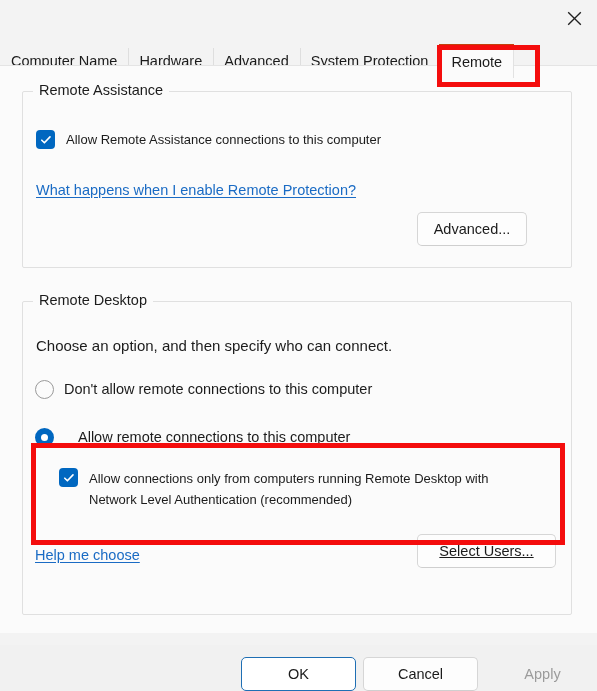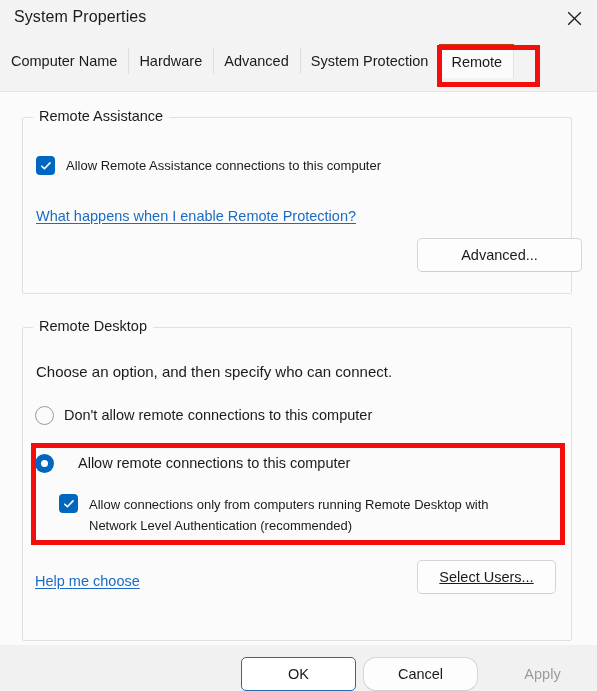--- a/index.html
+++ b/index.html
@@ -77,21 +77,21 @@
   }
   .tab.selected::before { display: none; }
   .tab-spacer {
     flex: 1;
     background: #f3f3f3;
   }
 
   
   .panel {
     position: absolute;
-    left: 0; top: 91px;
+    left: 0; top: 65px;
     width: 597px; height: 567px;
     background: #fbfbfb;
     border-top: 1px solid #e4e4e4;
   }
 
   
   .groupbox {
     position: absolute;
     border: 1px solid #e0e0e0;
     border-radius: 2px;
@@ -227,21 +227,20 @@
     pointer-events: none;
     z-index: 10;
   }
   #redbox-remote-tab { left: 437px; top: 45px; width: 103px; height: 42px; }
   #redbox-allow-remote { left: 31px; top: 443px; width: 534px; height: 102px; }
 </style>
 </head>
 <body>
 
 <div class="titlebar">
-  <div class="titlebar-title">System Properties</div>
   <div class="close-btn">
     <span>
       <svg width="15" height="15" viewBox="0 0 15 15">
         <path d="M1.2 1.2 L13.8 13.8 M13.8 1.2 L1.2 13.8" stroke="#202020" stroke-width="1.35" fill="none"></path>
       </svg>
     </span>
   </div>
 </div>
 
 <div class="tabstrip">
@@ -272,21 +271,21 @@
       <span class="checkbox">
         <svg width="12" height="12" viewBox="0 0 12 12">
           <path d="M1.8 6.2 L4.4 8.8 L10 2.9" stroke="#ffffff" stroke-width="1.6" fill="none" stroke-linecap="round" stroke-linejoin="round"></path>
         </svg>
       </span>
       <span class="cb-label">Allow Remote Assistance connections to this computer</span>
     </div>
 
     <a class="link" style="left:13px; top:90px;">What happens when I enable Remote Protection?</a>
 
-    <button class="btn" style="left:394px; top:120px; width:165px; height:34px;">Advanced...</button>
+    <button class="btn" style="left:394px; top:120px; width:110px; height:34px;">Advanced...</button>
   </div>
 
   <div class="groupbox" id="group-remote-desktop">
     <div class="groupbox-title">Remote Desktop</div>
 
     <div class="static-text" style="left:13px; top:35px;">Choose an option, and then specify who can connect.</div>
 
     <div class="row" style="left:12px; top:78px;">
       <span class="radio-outer off"></span>
       <span class="radio-label">Don't allow remote connections to this computer</span>
@@ -310,18 +309,18 @@
 
     <a class="link" style="left:12px; top:245px;">Help me choose</a>
 
     <button class="btn" style="left:394px; top:232px; width:139px; height:34px;text-decoration:underline;">Select Users...</button>
   </div>
 
 </div>
 
 <div class="footer">
   <button class="btn default" style="left:241px; top:12px; width:115px; height:34px;">OK</button>
-  <button class="btn" style="left:363px; top:12px; width:115px; height:34px;border-radius:13px;">Cancel</button>
+  <button class="btn" style="left:363px; top:12px; width:115px; height:34px;">Cancel</button>
   <button class="btn disabled" style="left:485px; top:12px; width:115px; height:34px;">Apply</button>
 </div>
 
 <div class="redbox" id="redbox-remote-tab"></div>
 <div class="redbox" id="redbox-allow-remote"></div>
 
 </body></html>

